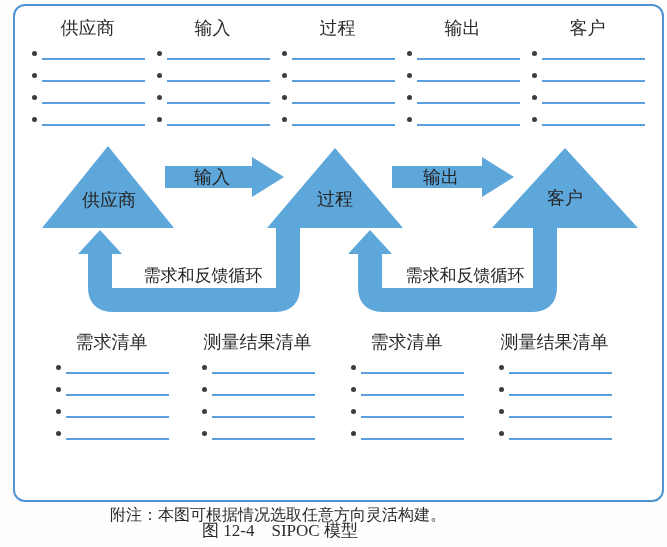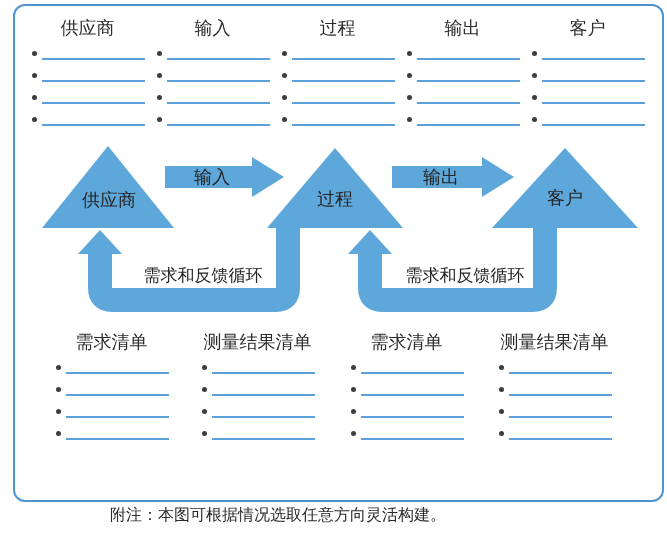--- a/index.html
+++ b/index.html
@@ -242,14 +242,15 @@
         <span class="blank-line"></span>
       </div>
     <div class="entry-row">
         <span class="bullet"></span>
         <span class="blank-line"></span>
       </div>
   </div>
 
   <div class="note">附注：本图可根据情况选取任意方向灵活构建。</div>
 
+  <div class="caption">图 12-4　SIPOC 模型</div>
 
 </div>
 
 </body></html>

